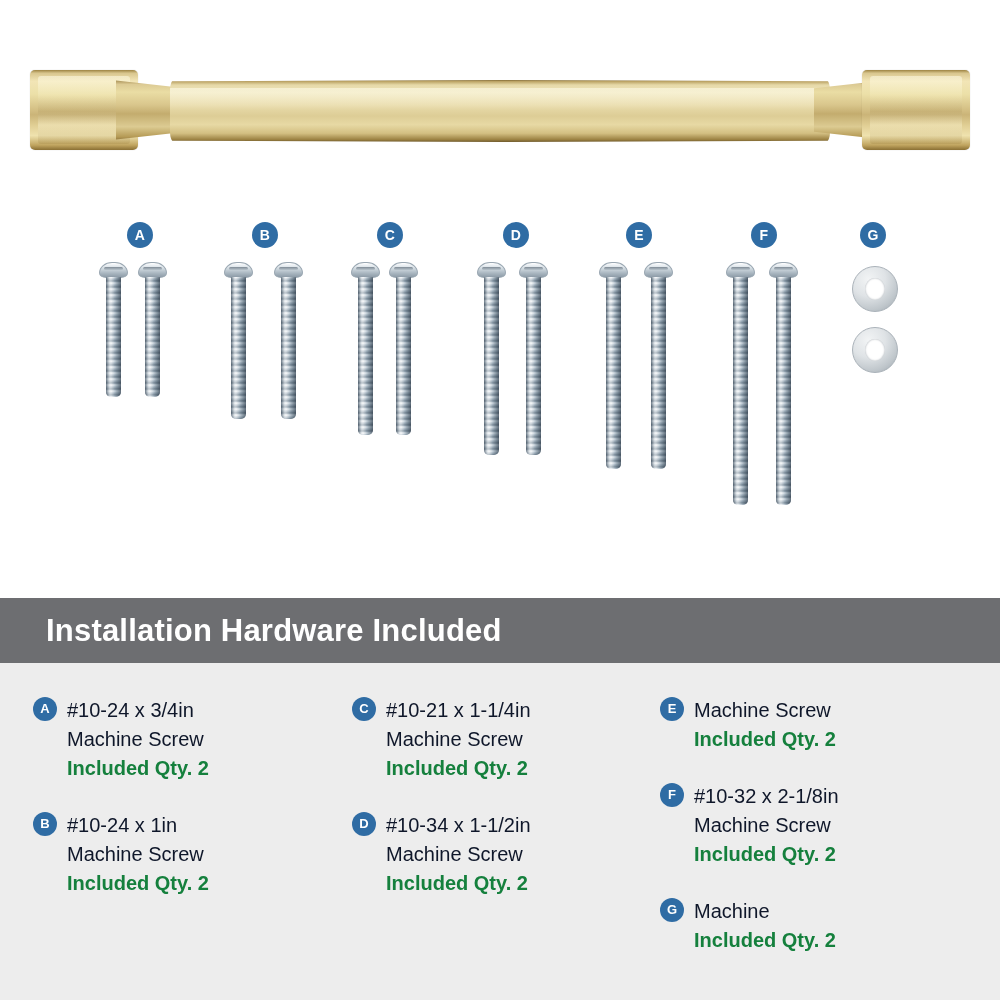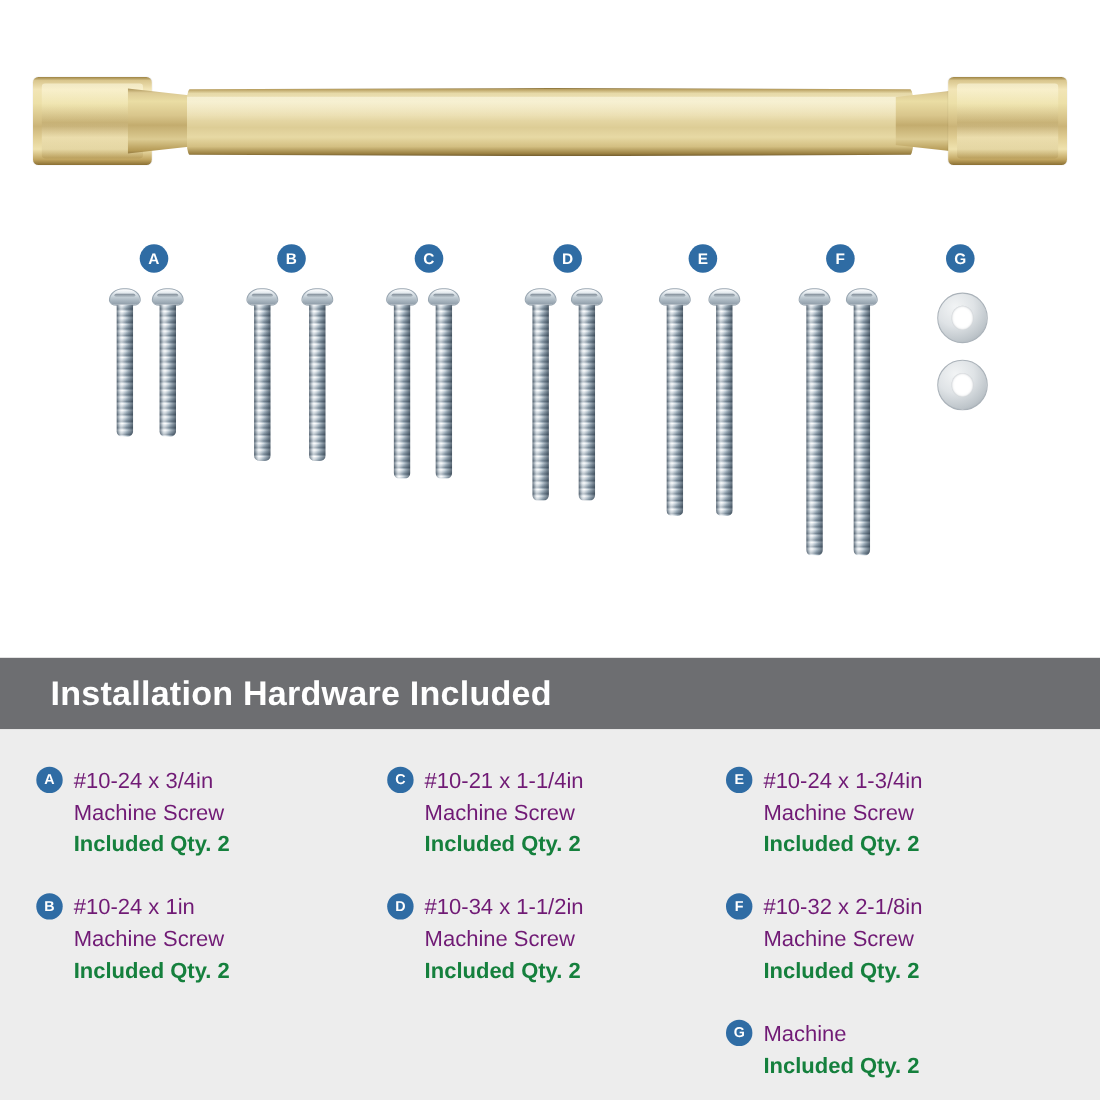--- a/index.html
+++ b/index.html
@@ -319,21 +319,21 @@
     background: #2f6ca4;
     color: #ffffff;
     font-size: 13px;
     font-weight: bold;
     line-height: 24px;
     text-align: center;
   }
   .legend-line {
     font-size: 20px;
     line-height: 29px;
-    color: #701a75;
+    color: #0f172a;
     white-space: nowrap;
   }
   .legend-qty {
     font-size: 20px;
     line-height: 29px;
     font-weight: bold;
     color: #15803d;
     white-space: nowrap;
   }
 </style>
@@ -475,21 +475,20 @@
           <div class="legend-item">
             <div class="legend-badge">D</div>
             <div class="legend-line">#10-34 x 1-1/2in</div>
             <div class="legend-line">Machine Screw</div>
             <div class="legend-qty">Included Qty. 2</div>
           </div>
         </div>
       <div class="legend-col" id="legend-col-2">
           <div class="legend-item">
             <div class="legend-badge">E</div>
-            <div class="legend-line">#10-24 x 1-3/4in</div>
             <div class="legend-line">Machine Screw</div>
             <div class="legend-qty">Included Qty. 2</div>
           </div>
           <div class="legend-item">
             <div class="legend-badge">F</div>
             <div class="legend-line">#10-32 x 2-1/8in</div>
             <div class="legend-line">Machine Screw</div>
             <div class="legend-qty">Included Qty. 2</div>
           </div>
           <div class="legend-item">

